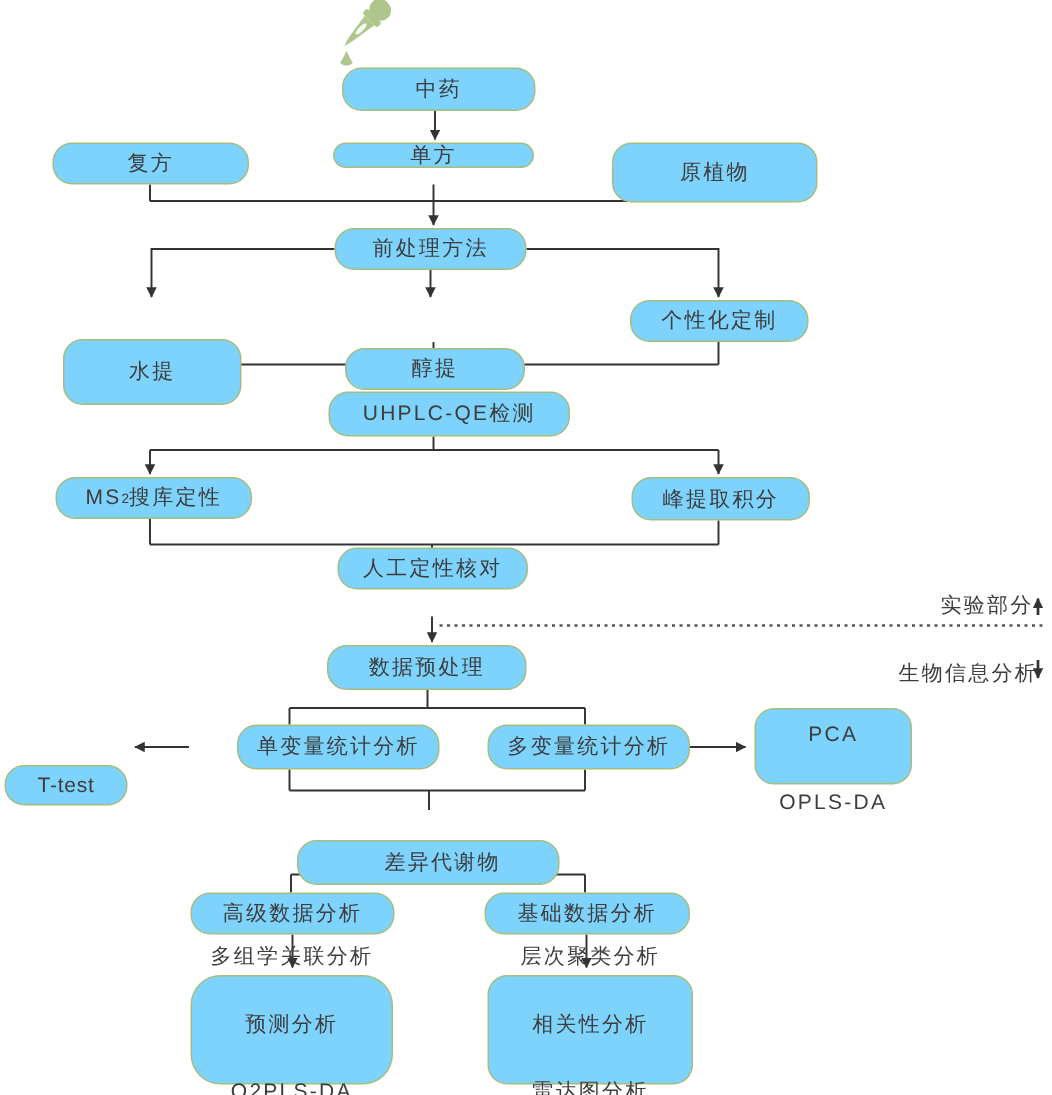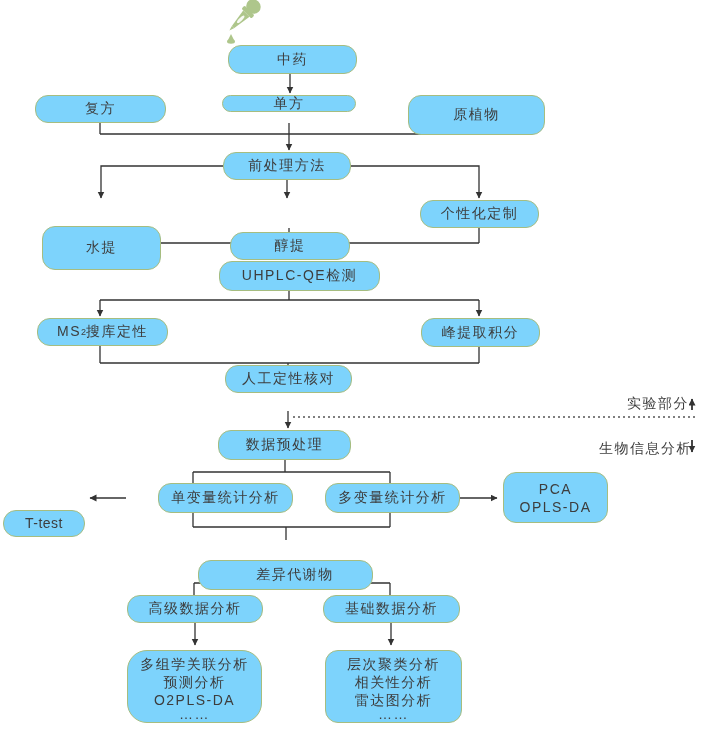--- a/index.html
+++ b/index.html
@@ -20,21 +20,21 @@
     letter-spacing:1.5px;
     display:flex;
     align-items:center;
     justify-content:center;
     text-align:center;
     box-sizing:border-box;
     line-height:1.25;
   }
   .node sup{font-size:9px;letter-spacing:0;line-height:0;}
   .node .stack{display:flex;flex-direction:column;gap:0;}
-  .node .stack div{line-height:18px;}
+  .node .stack div{line-height:18px;margin-top:27px;}
   .side-label{
     position:absolute;
     color:#3d3d3d;
     font-size:14px;
     letter-spacing:1.5px;
     white-space:nowrap;
   }
   svg#wires{position:absolute;left:0;top:0;}
   #dropper{position:absolute;left:212px;top:0px;}
 </style>

